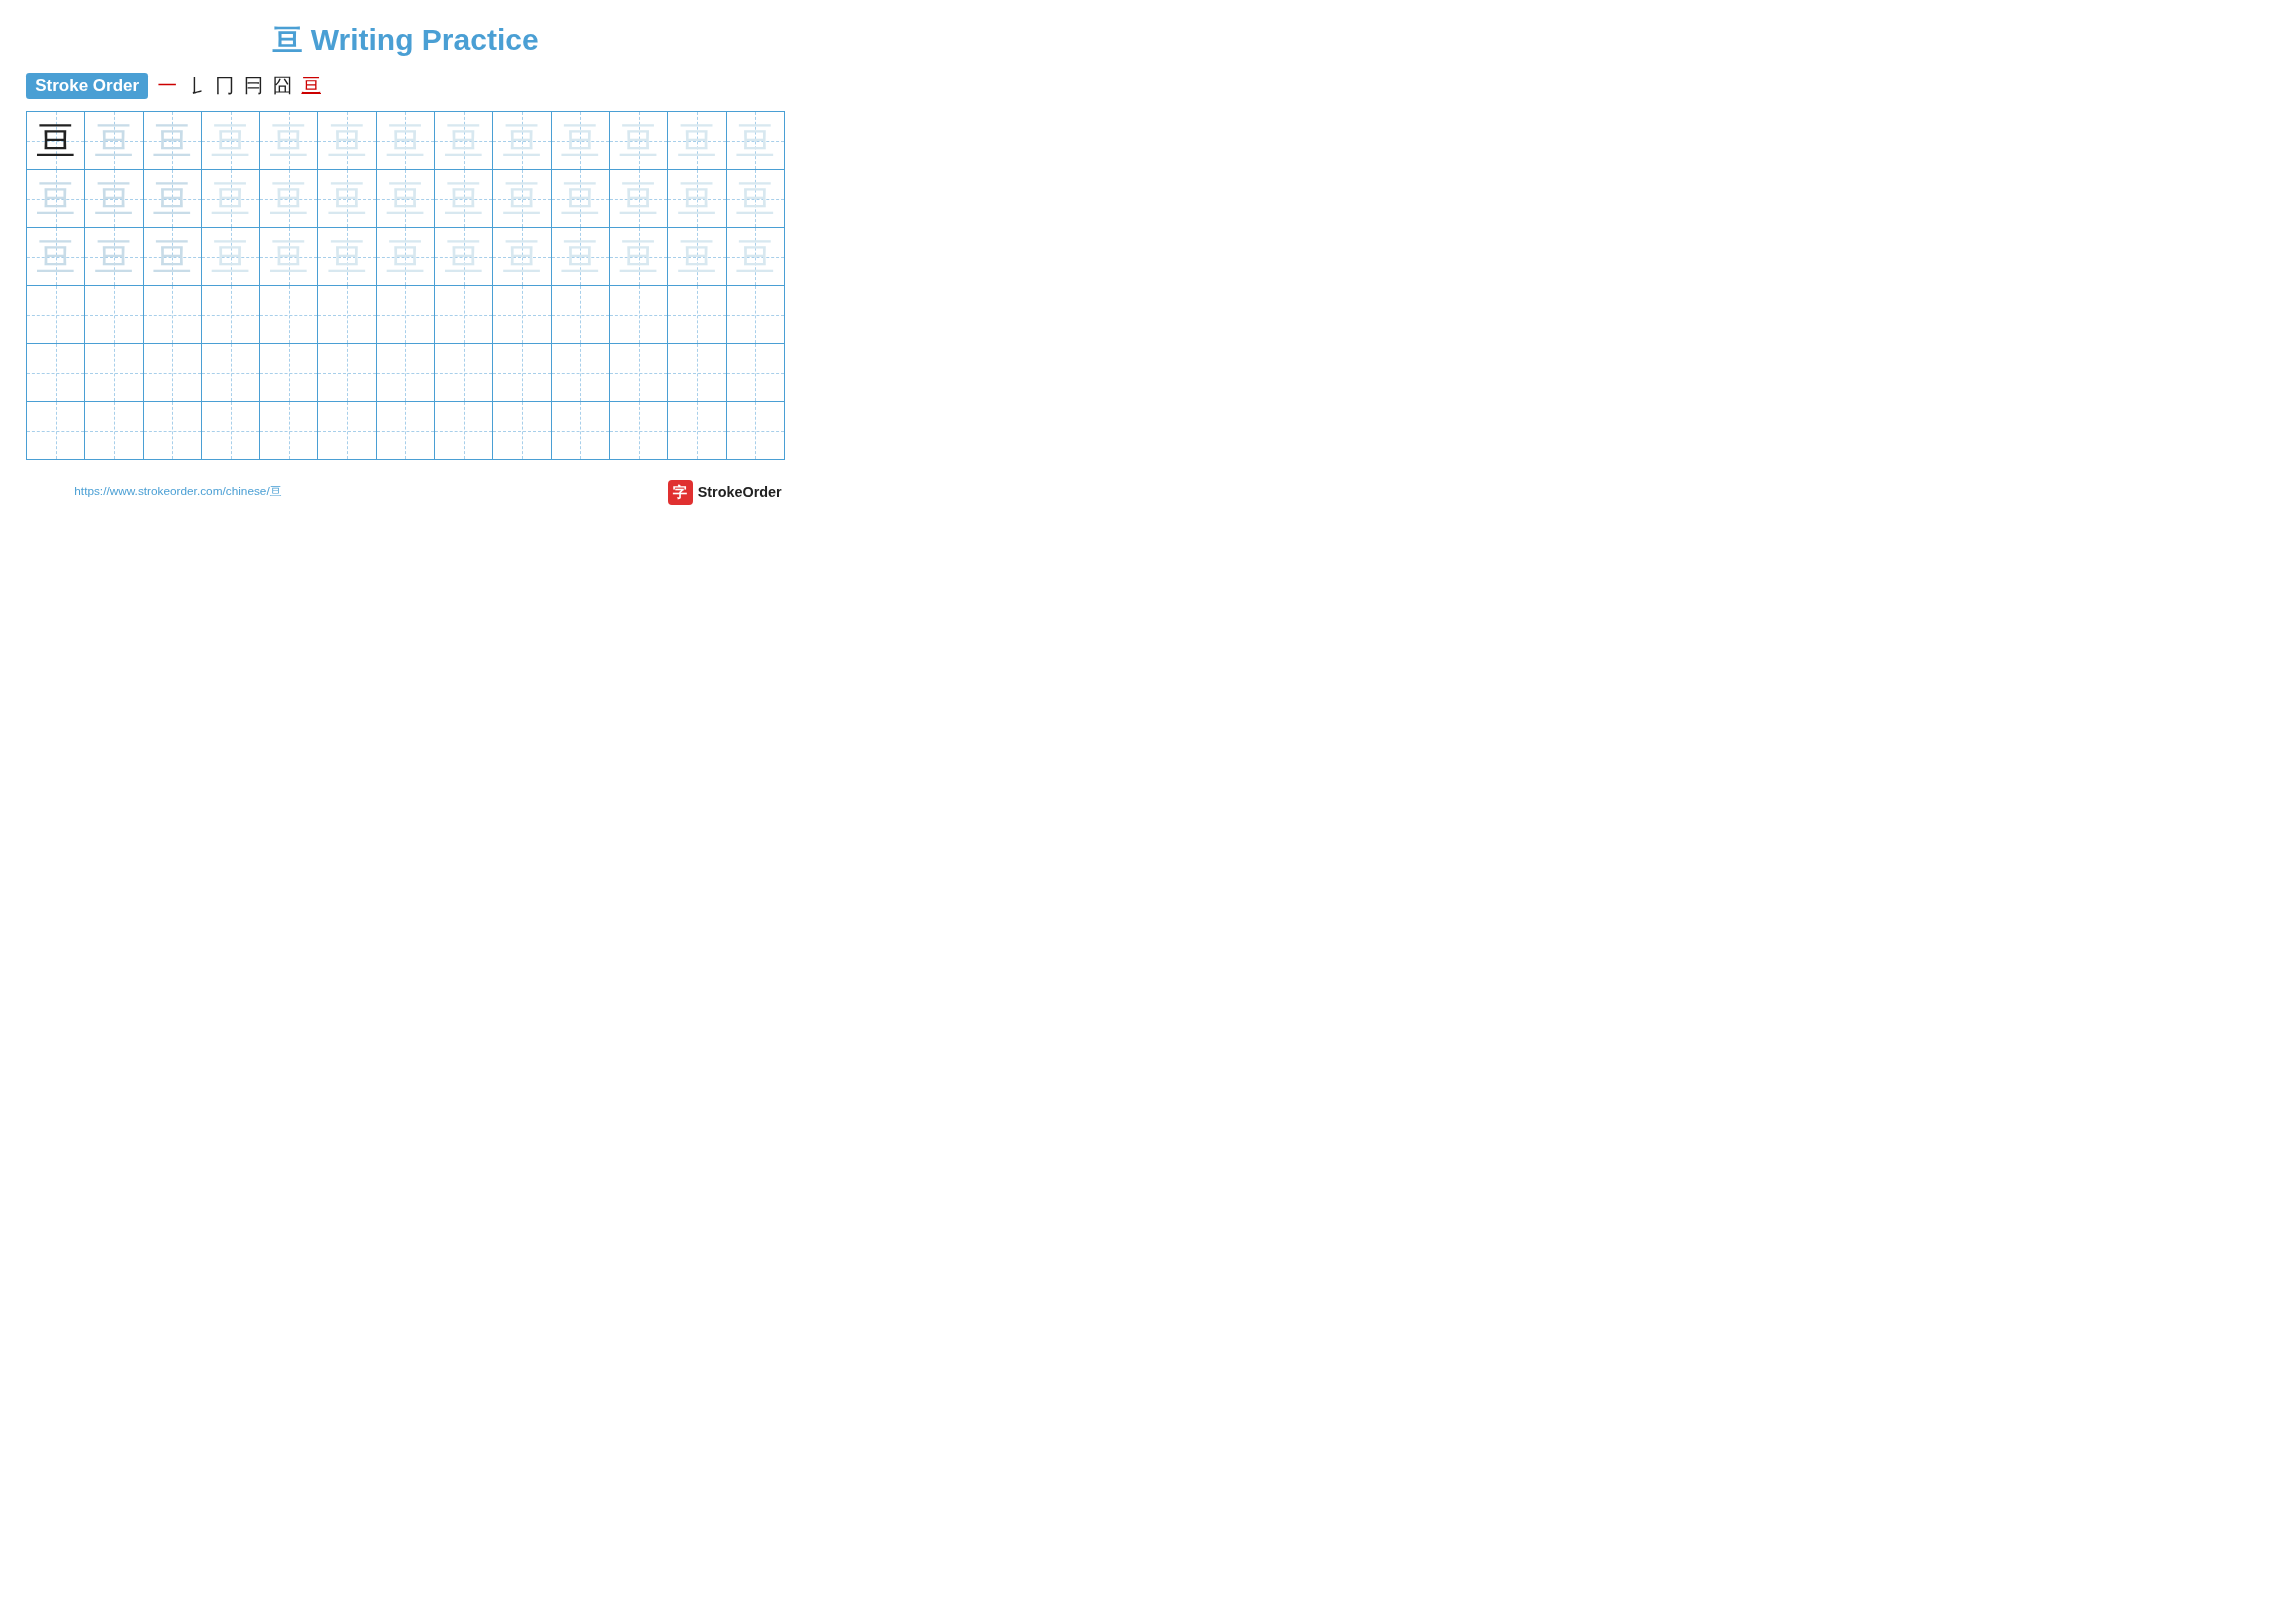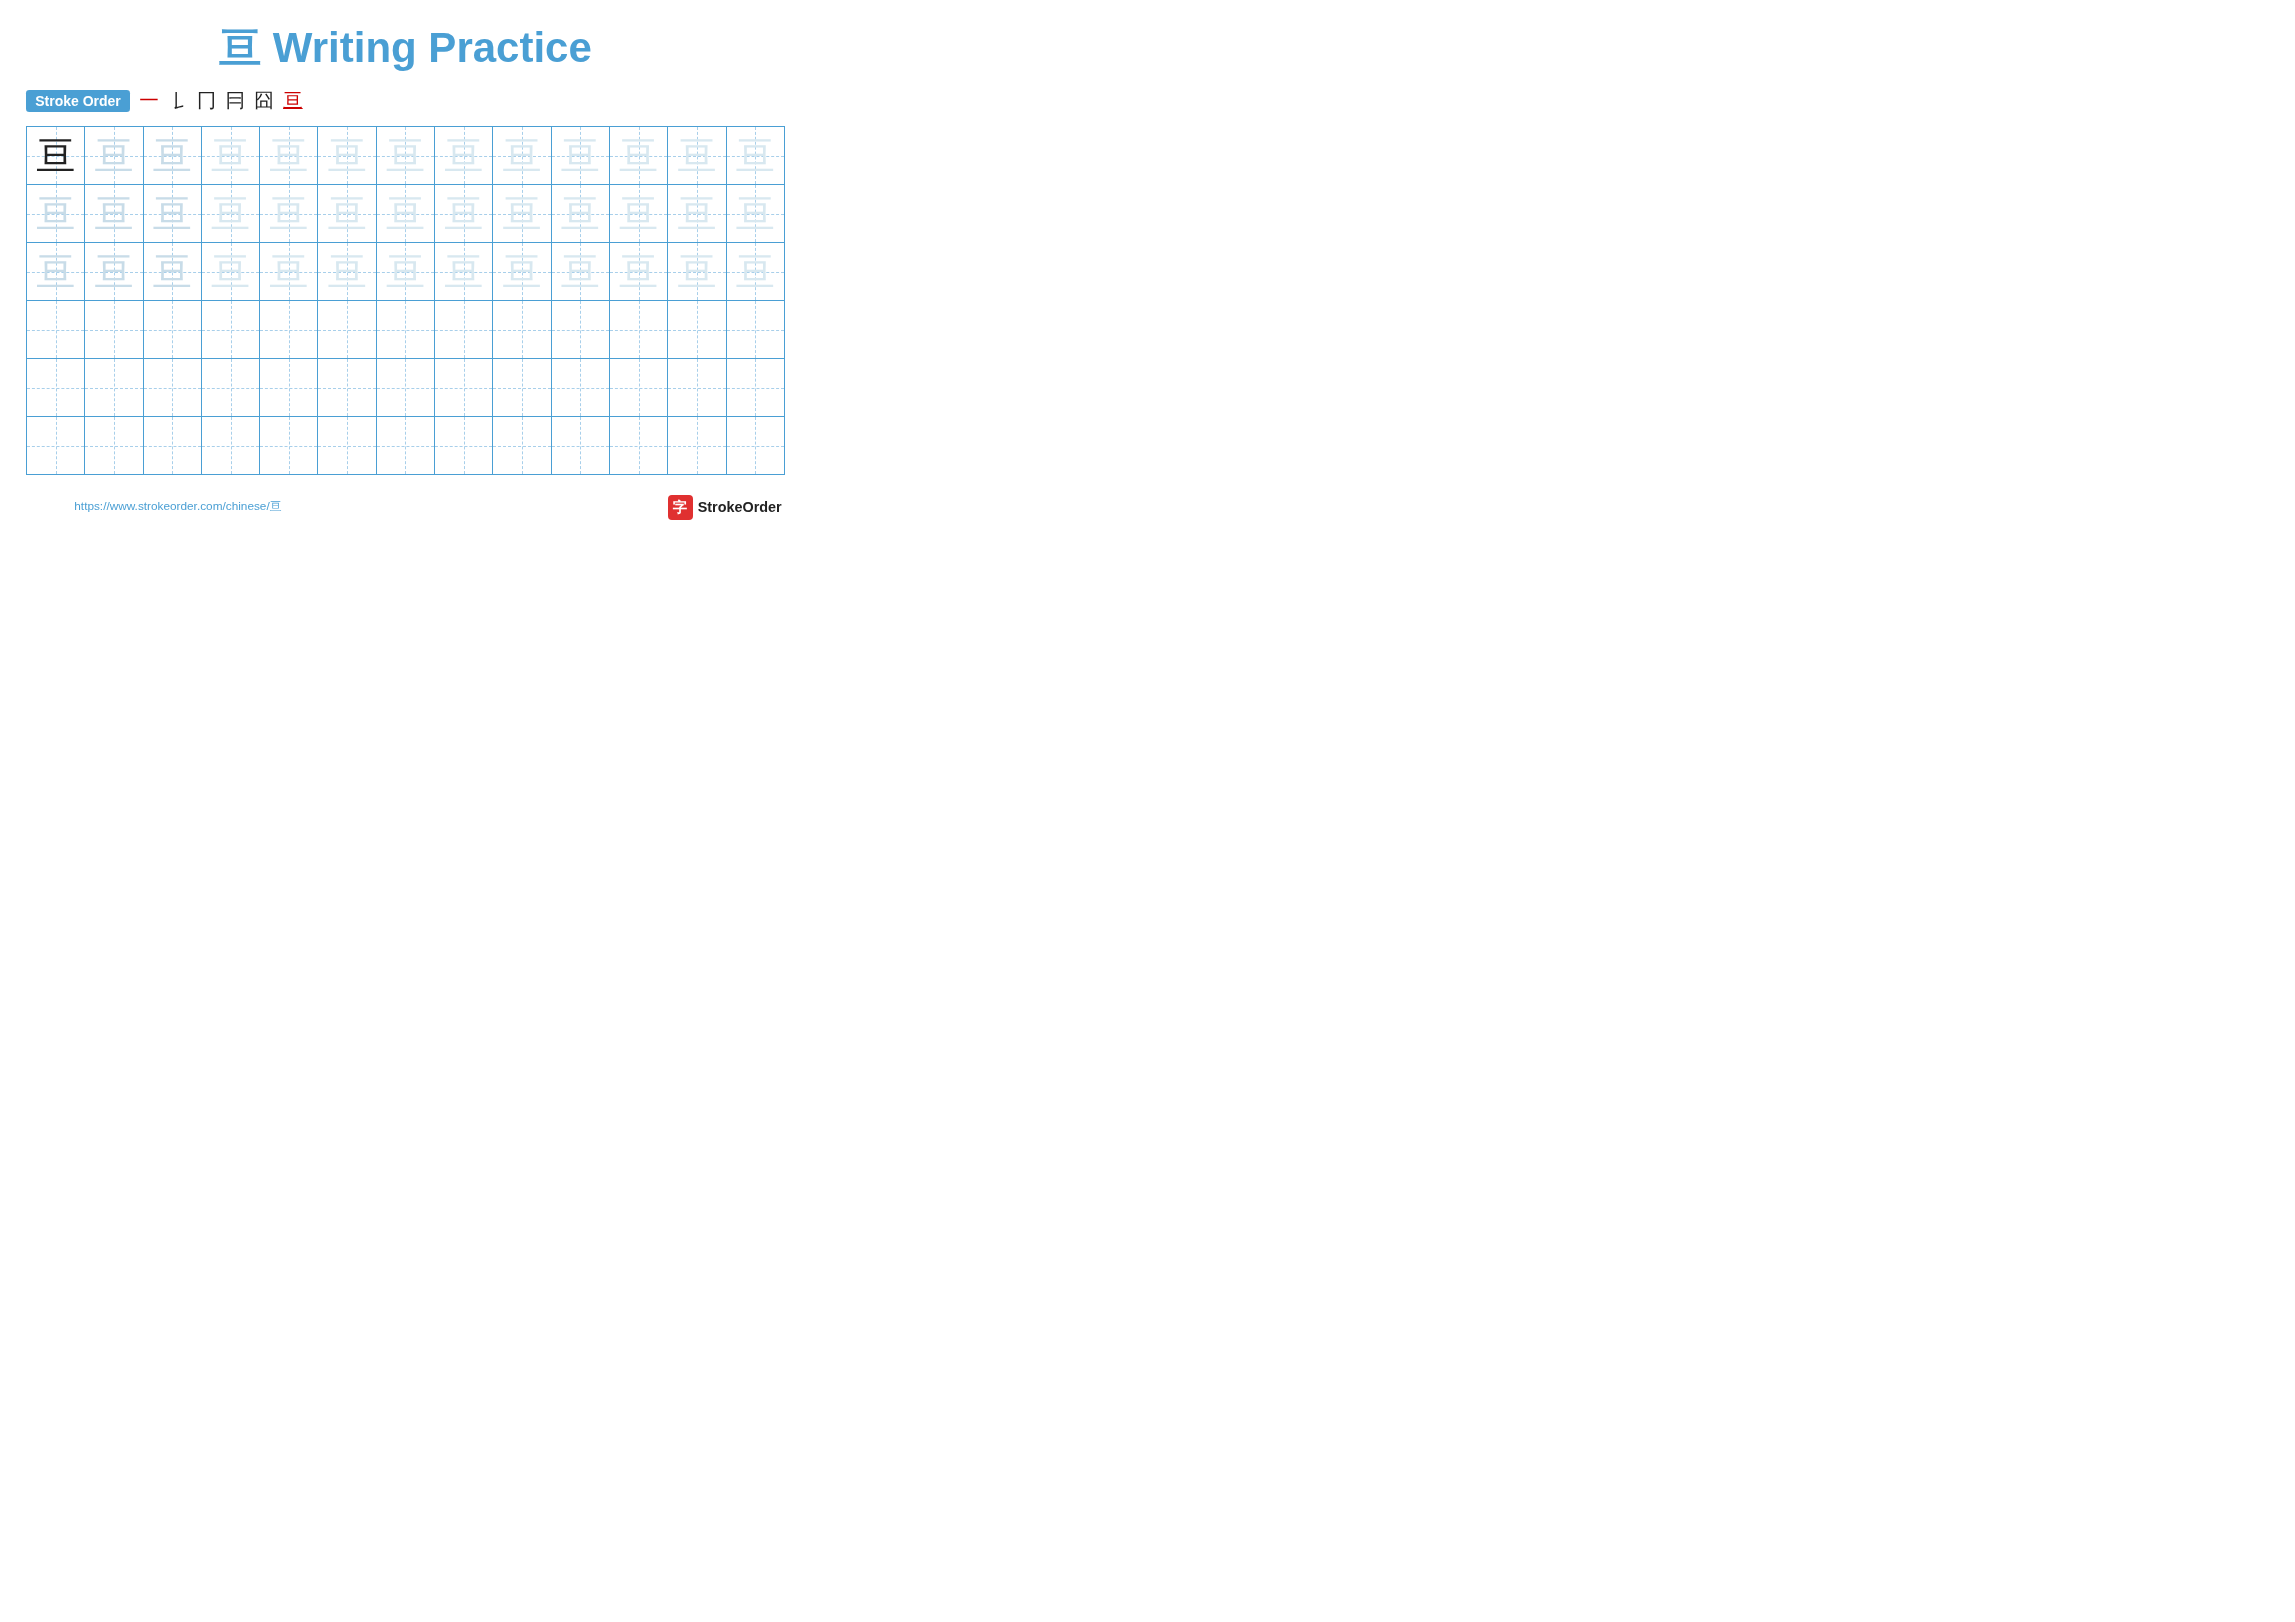--- a/index.html
+++ b/index.html
@@ -6,38 +6,38 @@
     body {
       background: #ffffff;
       font-family: Arial, sans-serif;
       width: 811px;
       min-height: 574px;
       padding: 13px 26px;
     }
 
     .page-title {
       text-align: center;
-      font-size: 42px;
+      font-size: 30px;
       font-weight: bold;
       color: #4a9fd4;
       margin-bottom: 11.8px;
       margin-top: 6.5px;
     }
 
     .stroke-order-row {
       display: flex;
       align-items: center;
       margin-bottom: 11.8px;
       gap: 9.2px;
     }
 
     .stroke-order-badge {
       background: #4a9fd4;
       color: white;
-      font-size: 14px;
+      font-size: 17px;
       font-weight: bold;
       padding: 3.3px 9.2px;
       border-radius: 3.3px;
       white-space: nowrap;
     }
 
     .stroke-sequence {
       display: flex;
       align-items: center;
       gap: 9.2px;

